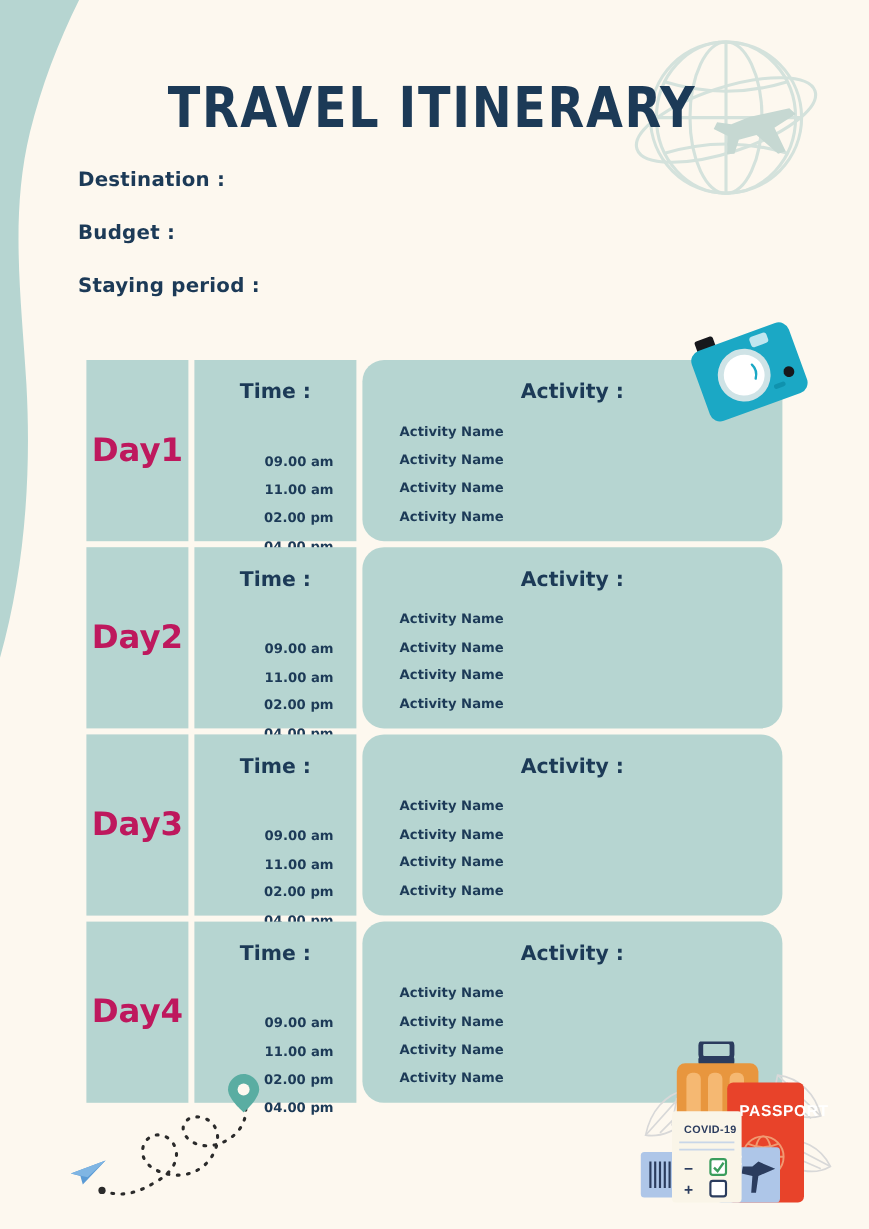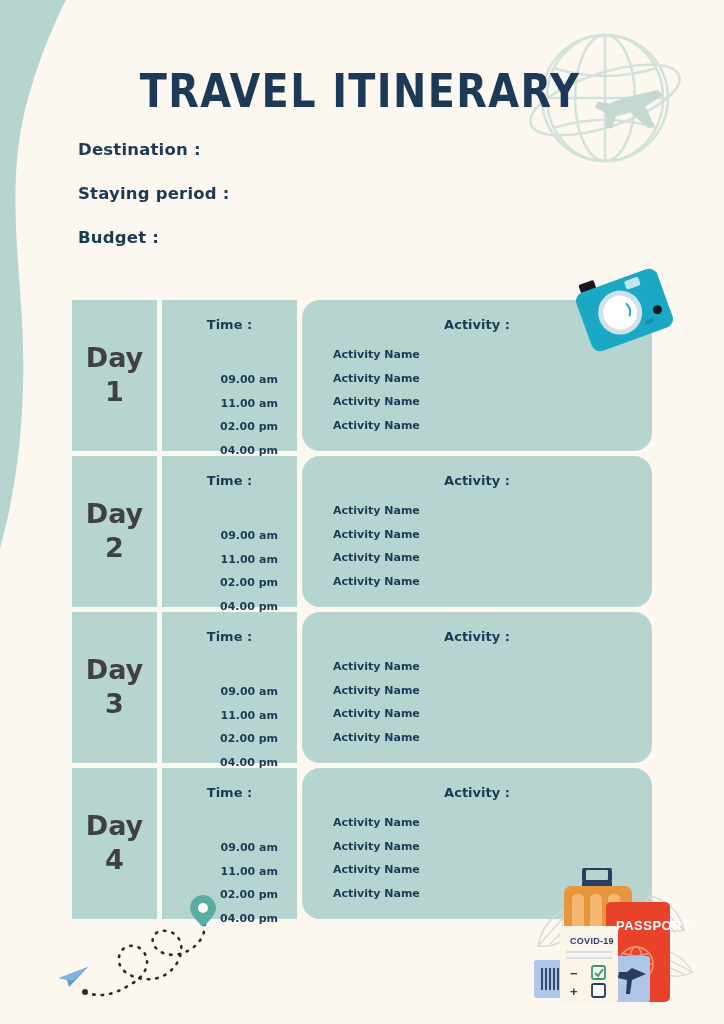--- a/index.html
+++ b/index.html
@@ -50,21 +50,21 @@
     text-align: center;
     font-family: "DejaVu Sans", sans-serif;
     font-stretch: condensed;
     transform: scaleX(0.94);
     transform-origin: center;
     white-space: nowrap;
   }
 
   .fields {
     position: absolute;
-    left: 78px;
+    left: 65px;
     top: 140px;
     width: 400px;
   }
   .field-label {
     font-size: 16.5px;
     font-weight: 700;
     color: #1c3a57;
     letter-spacing: 0.2px;
     margin-bottom: 25px;
     font-family: "DejaVu Sans", sans-serif;
@@ -85,24 +85,23 @@
   }
   .row:last-child { margin-bottom: 0; }
 
   .cell {
     background: #b6d5d1;
   }
   .cell-day {
     width: 85px;
     flex: 0 0 85px;
     display: flex;
-    flex-direction: column;
     align-items: center;
     justify-content: center;
-    color: #404040;
+    color: #be185d;
   }
   .day-word {
     font-size: 27px;
     font-weight: 700;
     line-height: 33px;
     font-family: "DejaVu Sans", sans-serif;
   }
   .day-num {
     font-size: 27px;
     font-weight: 700;
@@ -110,21 +109,21 @@
     font-family: "DejaVu Sans", sans-serif;
   }
 
   .cell-time {
     width: 135px;
     flex: 0 0 135px;
     padding-top: 17px;
     box-sizing: border-box;
   }
   .col-head {
-    font-size: 13px;
+    font-size: 17px;
     font-weight: 700;
     color: #1c3a57;
     text-align: center;
     font-family: "DejaVu Sans", sans-serif;
     margin-bottom: 11px;
   }
   .time-list {
     padding-right: 19px;
     margin-top: 36px;
   }
@@ -201,22 +200,22 @@
       <ellipse cx="100" cy="82" rx="78" ry="27" transform="rotate(-18 100 82)"></ellipse>
     </g>
     <path d="M118,80 L150,68 L156,72 L140,86 L152,104 L146,107 L126,94
              L112,100 L110,112 L104,113 L102,98 L90,94 L92,88 L104,88 Z" fill="#c6d8d2" transform="rotate(8 122 90)"></path>
   </svg>
 
   <div class="title">TRAVEL ITINERARY</div>
 
   <div class="fields">
     <div class="field-label">Destination :</div>
+    <div class="field-label">Budget :</div>
     <div class="field-label">Staying period :</div>
-    <div class="field-label">Budget :</div>
   </div>
 
   <div class="table">
 
     <div class="row">
       <div class="cell cell-day">
         <div class="day-word">Day</div>
         <div class="day-num">1</div>
       </div>
       <div class="cell cell-time">

